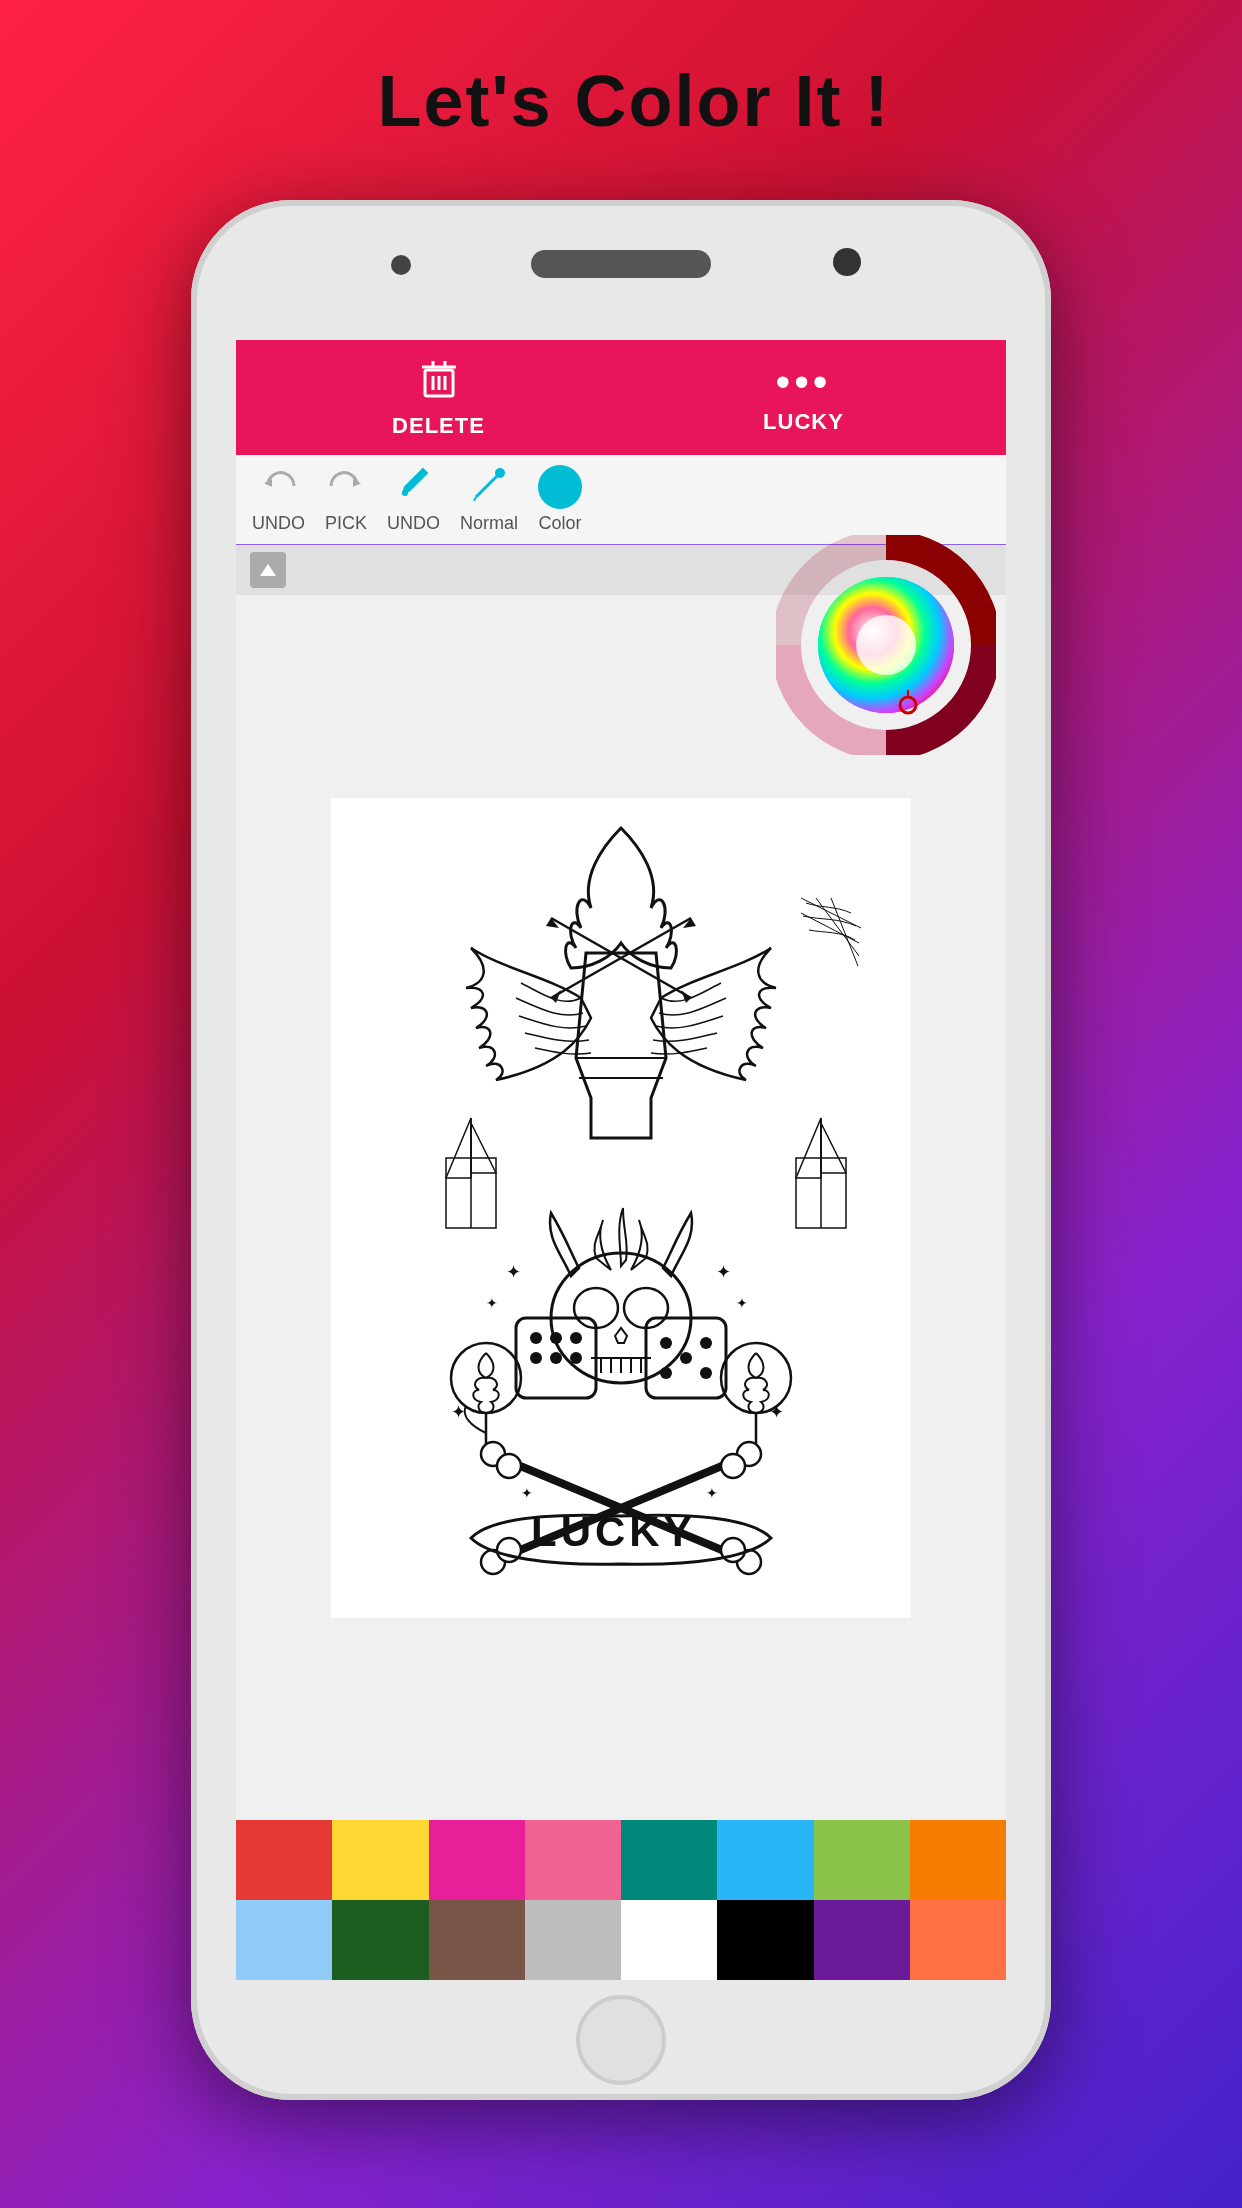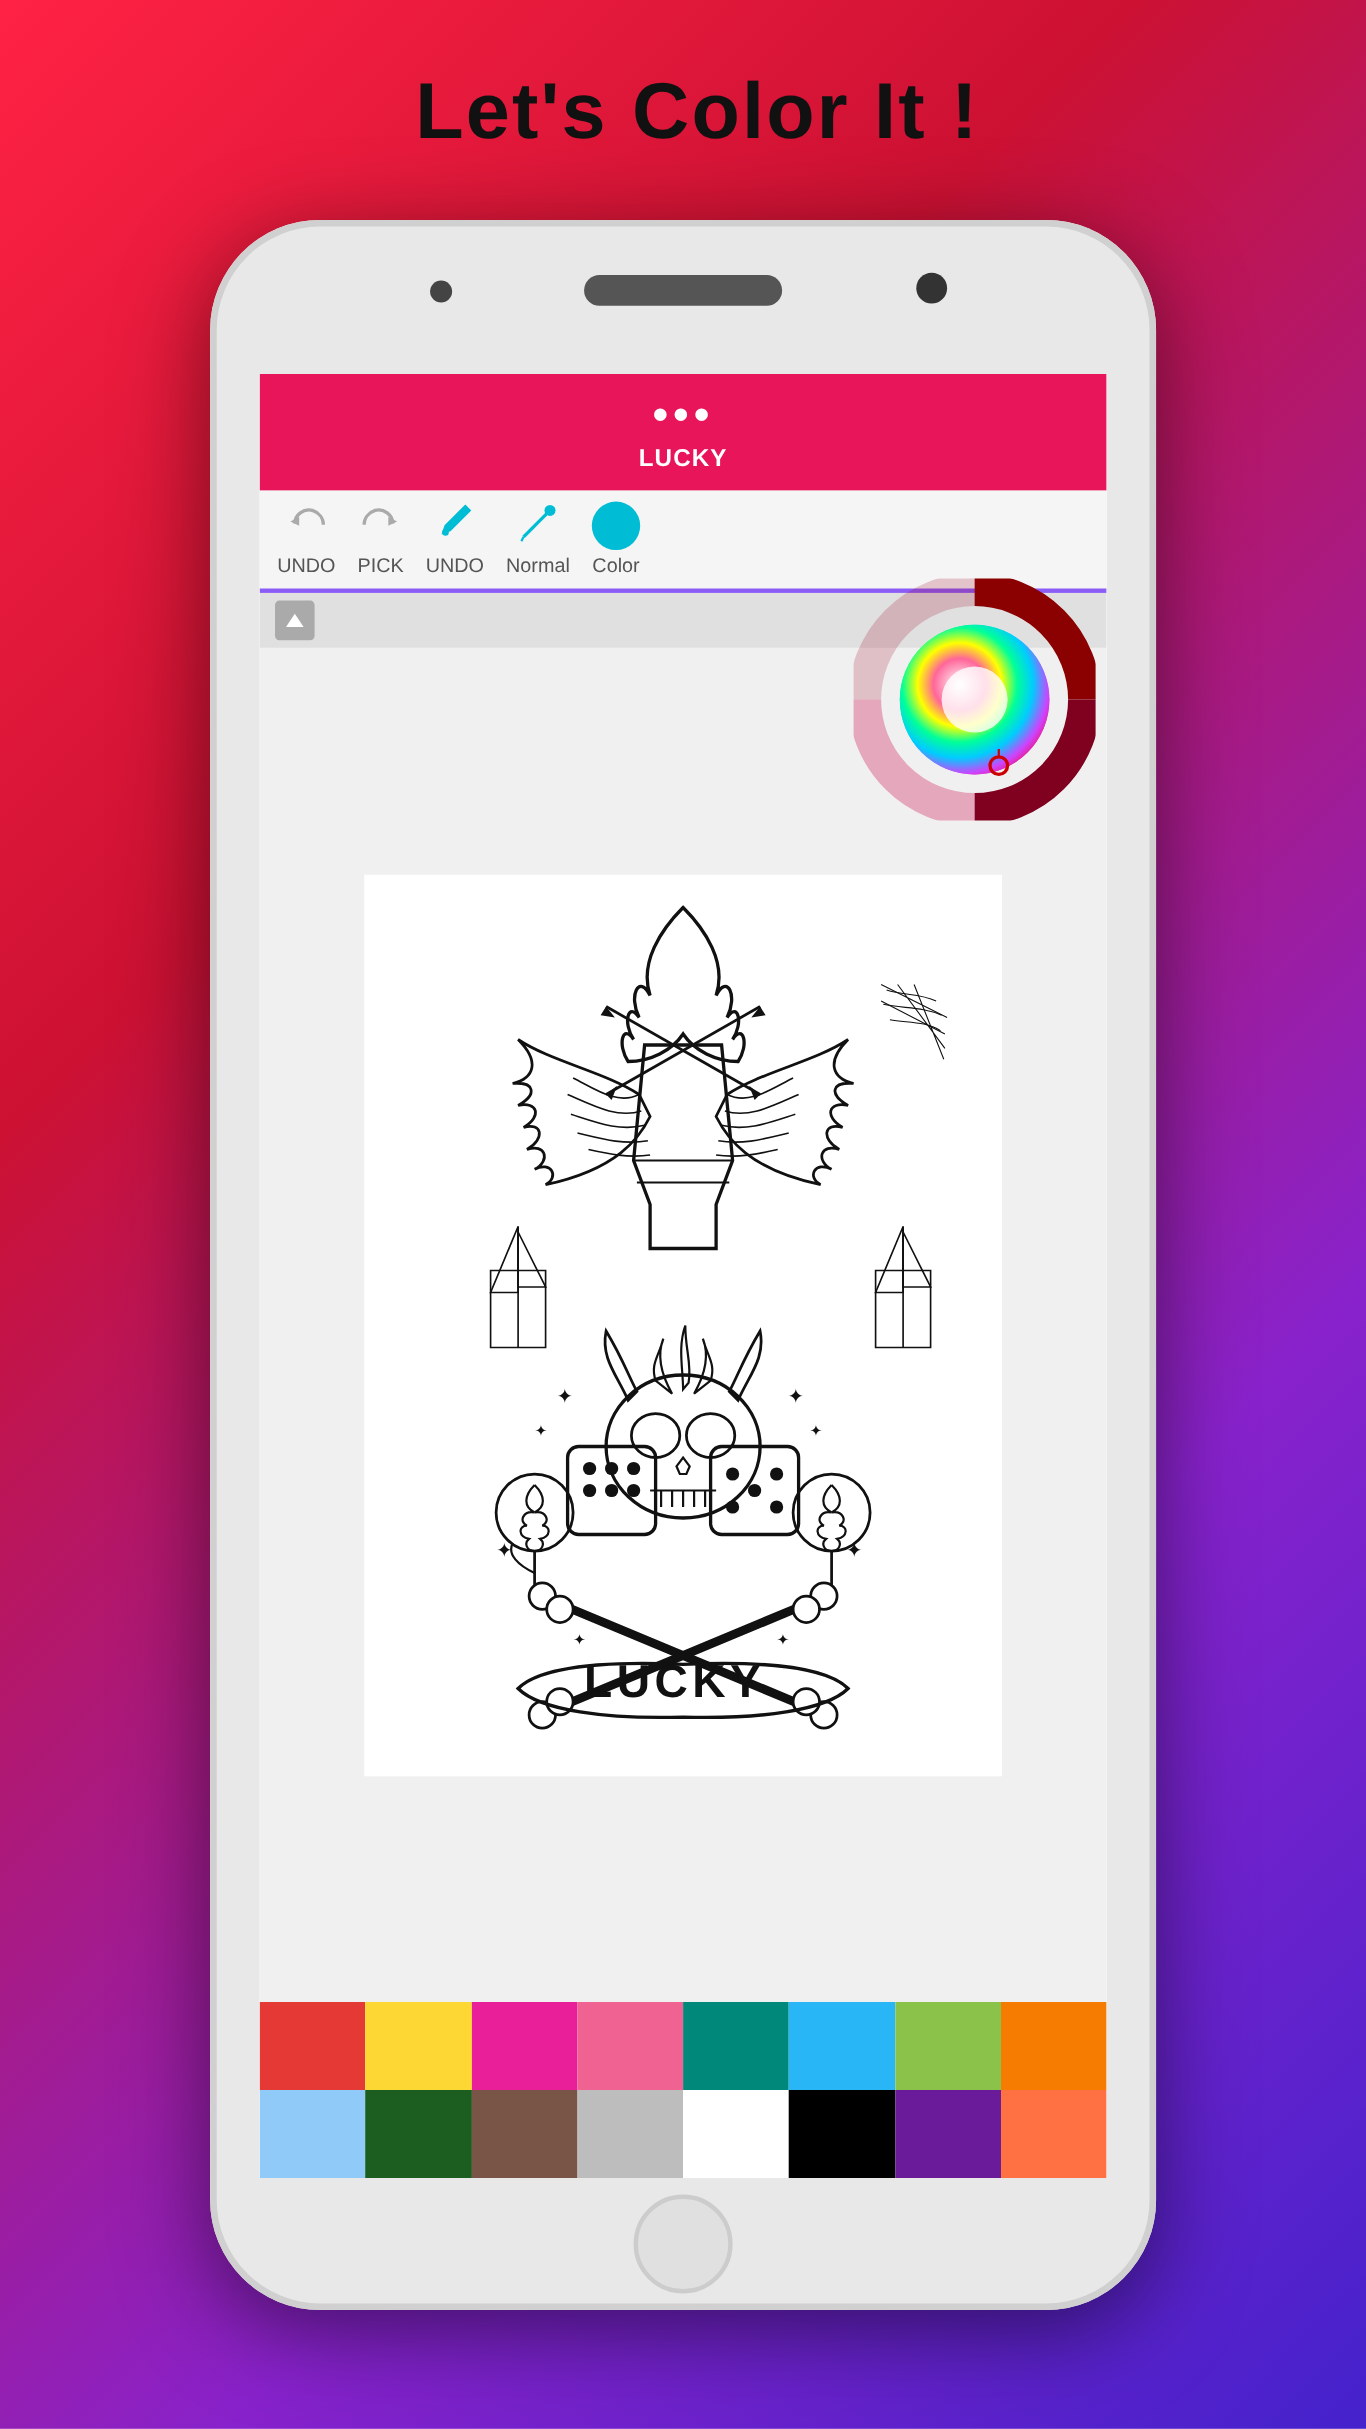--- a/index.html
+++ b/index.html
@@ -112,21 +112,21 @@
     }
     .toolbar-btn .btn-label {
       font-size: 22px;
       font-weight: bold;
       letter-spacing: 1px;
     }
 
     
     .secondary-toolbar {
       background: #f5f5f5;
-      border-bottom: 4px solid #8b5cf6;
+      border-bottom: 1px solid #8b5cf6;
       display: flex;
       flex-direction: row;
       align-items: center;
       padding: 10px 16px;
       gap: 20px;
       flex-shrink: 0;
       position: relative;
     }
     .tool-btn {
       display: flex;
@@ -244,20 +244,34 @@
 
   <div class="phone-top">
     <div class="phone-camera"></div>
     <div class="phone-speaker"></div>
     <div class="phone-selfie-cam"></div>
   </div>
 
   <div class="phone-screen">
 
     <div class="toolbar">
+      <div class="toolbar-btn">
+        <div class="icon-wrap">
+          <svg width="44" height="44" viewBox="0 0 44 44" fill="none">
+            <rect x="8" y="14" width="28" height="26" rx="2" stroke="white" stroke-width="3" fill="none"></rect>
+            <line x1="5" y1="11" x2="39" y2="11" stroke="white" stroke-width="3"></line>
+            <line x1="16" y1="11" x2="16" y2="5" stroke="white" stroke-width="3"></line>
+            <line x1="28" y1="11" x2="28" y2="5" stroke="white" stroke-width="3"></line>
+            <line x1="16" y1="20" x2="16" y2="34" stroke="white" stroke-width="3"></line>
+            <line x1="22" y1="20" x2="22" y2="34" stroke="white" stroke-width="3"></line>
+            <line x1="28" y1="20" x2="28" y2="34" stroke="white" stroke-width="3"></line>
+          </svg>
+        </div>
+        <span class="btn-label">DELETE</span>
+      </div>
 
 
 
       <div class="toolbar-btn">
         <div class="icon-wrap" style="font-size:42px; color:white; letter-spacing:4px;">•••</div>
         <span class="btn-label">LUCKY</span>
       </div>
     </div>
 
     <div class="secondary-toolbar">

